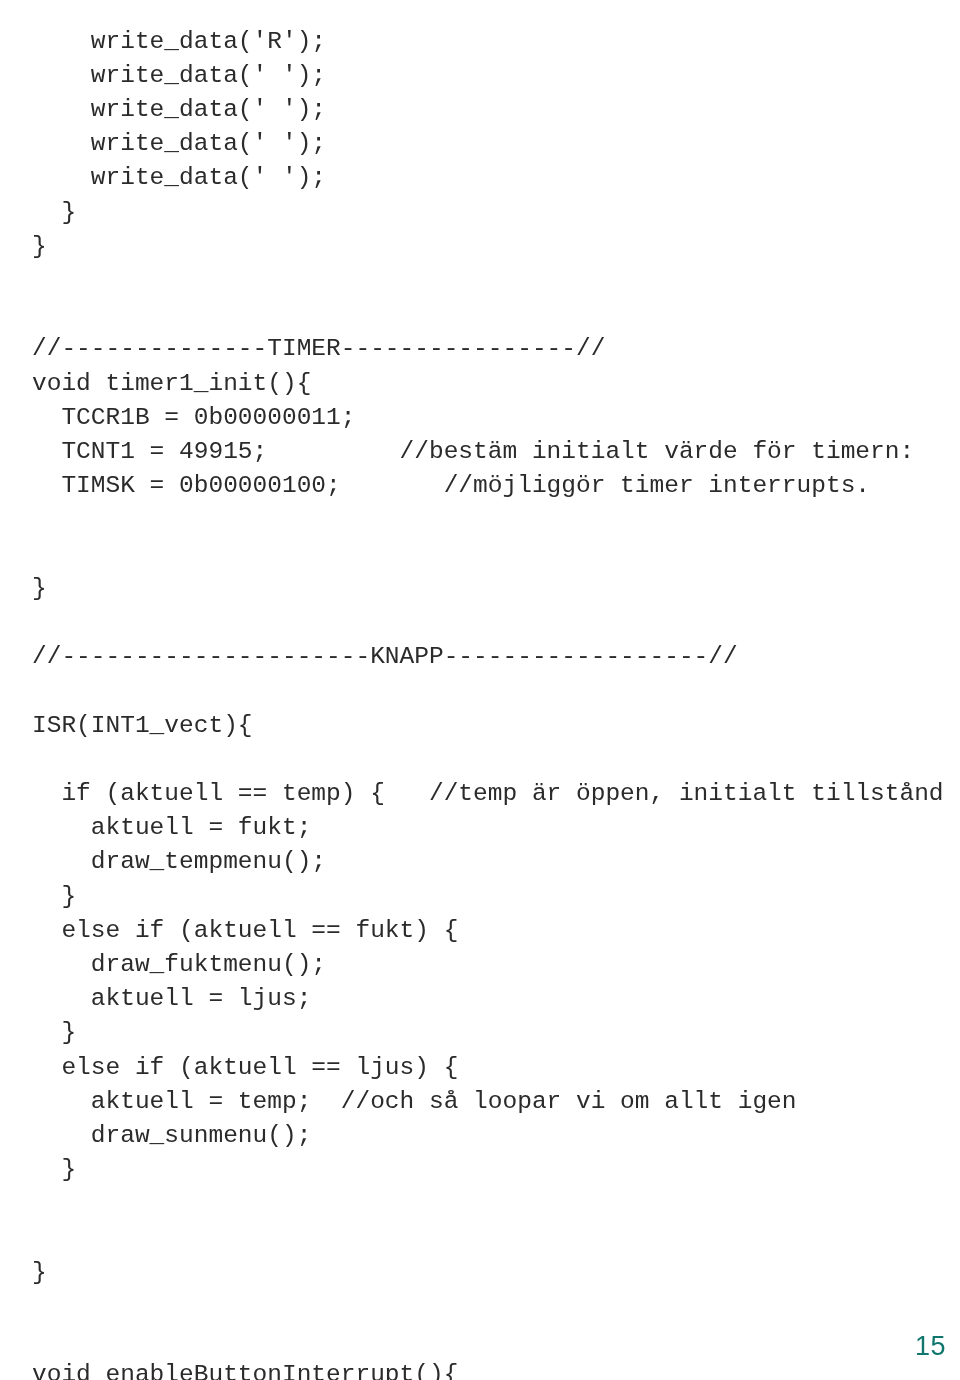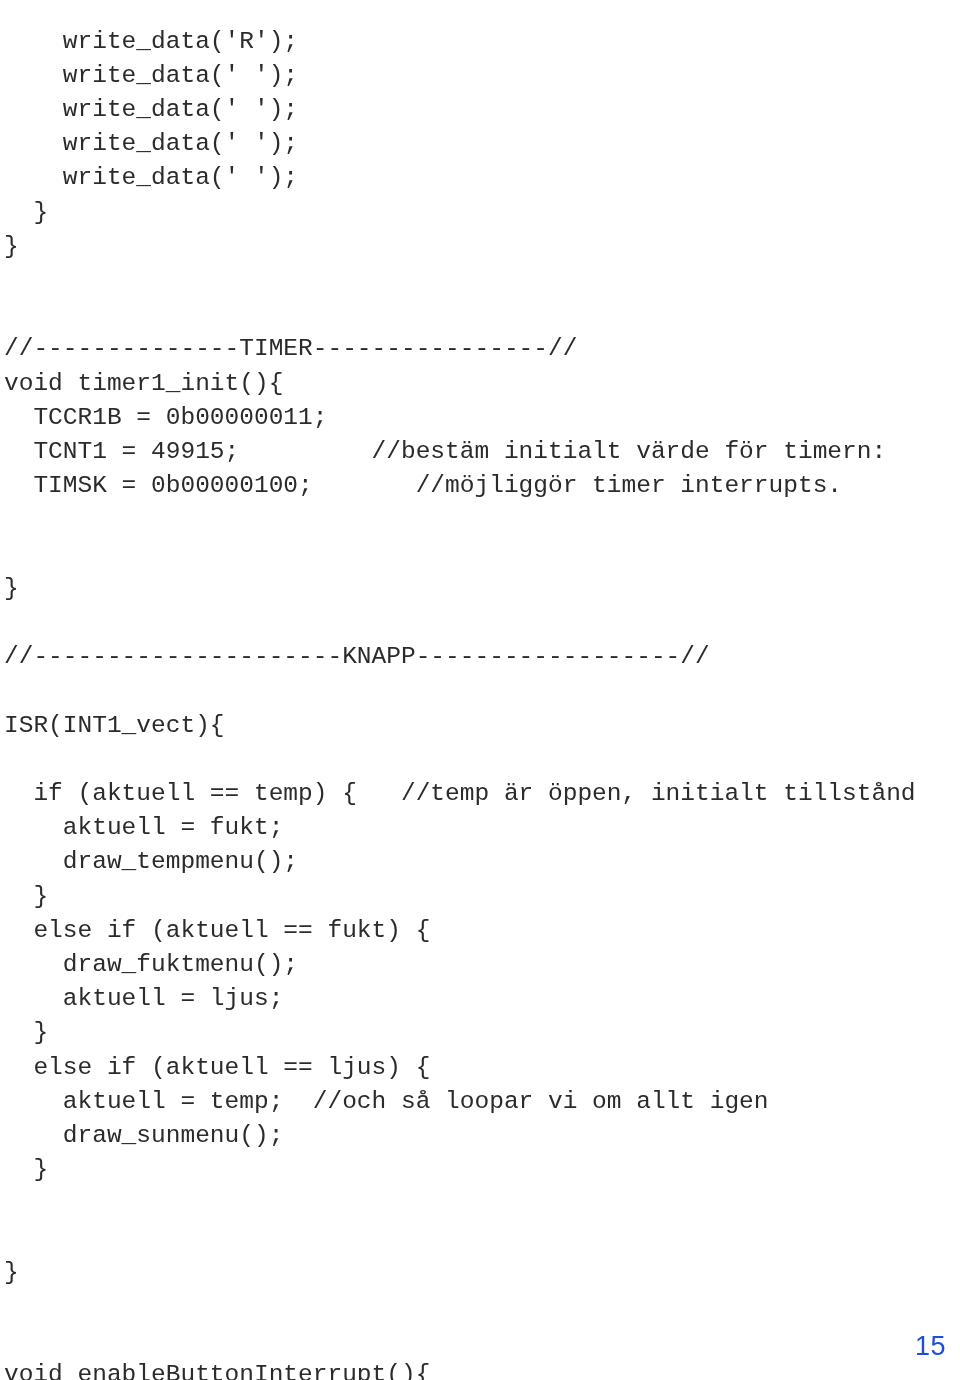--- a/index.html
+++ b/index.html
@@ -36,34 +36,35 @@
     letter-spacing: 0px;
     color: #2b2b2b;
     white-space: pre;
     font-weight: 400;
   }
 
   .code-line {
     display: block;
     white-space: pre;
     min-height: 34.2px;
+    margin-left: 28px;
   }
 
   .code-line.blank {
     min-height: 34.2px;
   }
 
   #page-number {
     position: absolute;
     right: 14px;
     bottom: 18px;
     font-family: "Liberation Sans", "DejaVu Sans", sans-serif;
     font-size: 27px;
     font-weight: 400;
-    color: #1d4ed8;
+    color: #0f766e;
     letter-spacing: 0.5px;
   }
 </style>
 </head>
 <body>
 
 <div id="page">
 
   <pre id="code-listing"><span class="code-line">    write_data('R');</span><span class="code-line">    write_data(' ');</span><span class="code-line">    write_data(' ');</span><span class="code-line">    write_data(' ');</span><span class="code-line">    write_data(' ');</span><span class="code-line">  }</span><span class="code-line">}</span><span class="code-line blank">&nbsp;</span><span class="code-line blank">&nbsp;</span><span class="code-line">//--------------TIMER----------------//</span><span class="code-line">void timer1_init(){</span><span class="code-line">  TCCR1B = 0b00000011;</span><span class="code-line">  TCNT1 = 49915;         //bestäm initialt värde för timern:</span><span class="code-line">  TIMSK = 0b00000100;       //möjliggör timer interrupts.</span><span class="code-line blank">&nbsp;</span><span class="code-line blank">&nbsp;</span><span class="code-line">}</span><span class="code-line blank">&nbsp;</span><span class="code-line">//---------------------KNAPP------------------//</span><span class="code-line blank">&nbsp;</span><span class="code-line">ISR(INT1_vect){</span><span class="code-line blank">&nbsp;</span><span class="code-line">  if (aktuell == temp) {   //temp är öppen, initialt tillstånd</span><span class="code-line">    aktuell = fukt;</span><span class="code-line">    draw_tempmenu();</span><span class="code-line">  }</span><span class="code-line">  else if (aktuell == fukt) {</span><span class="code-line">    draw_fuktmenu();</span><span class="code-line">    aktuell = ljus;</span><span class="code-line">  }</span><span class="code-line">  else if (aktuell == ljus) {</span><span class="code-line">    aktuell = temp;  //och så loopar vi om allt igen</span><span class="code-line">    draw_sunmenu();</span><span class="code-line">  }</span><span class="code-line blank">&nbsp;</span><span class="code-line blank">&nbsp;</span><span class="code-line">}</span><span class="code-line blank">&nbsp;</span><span class="code-line blank">&nbsp;</span><span class="code-line">void enableButtonInterrupt(){</span></pre>
 

